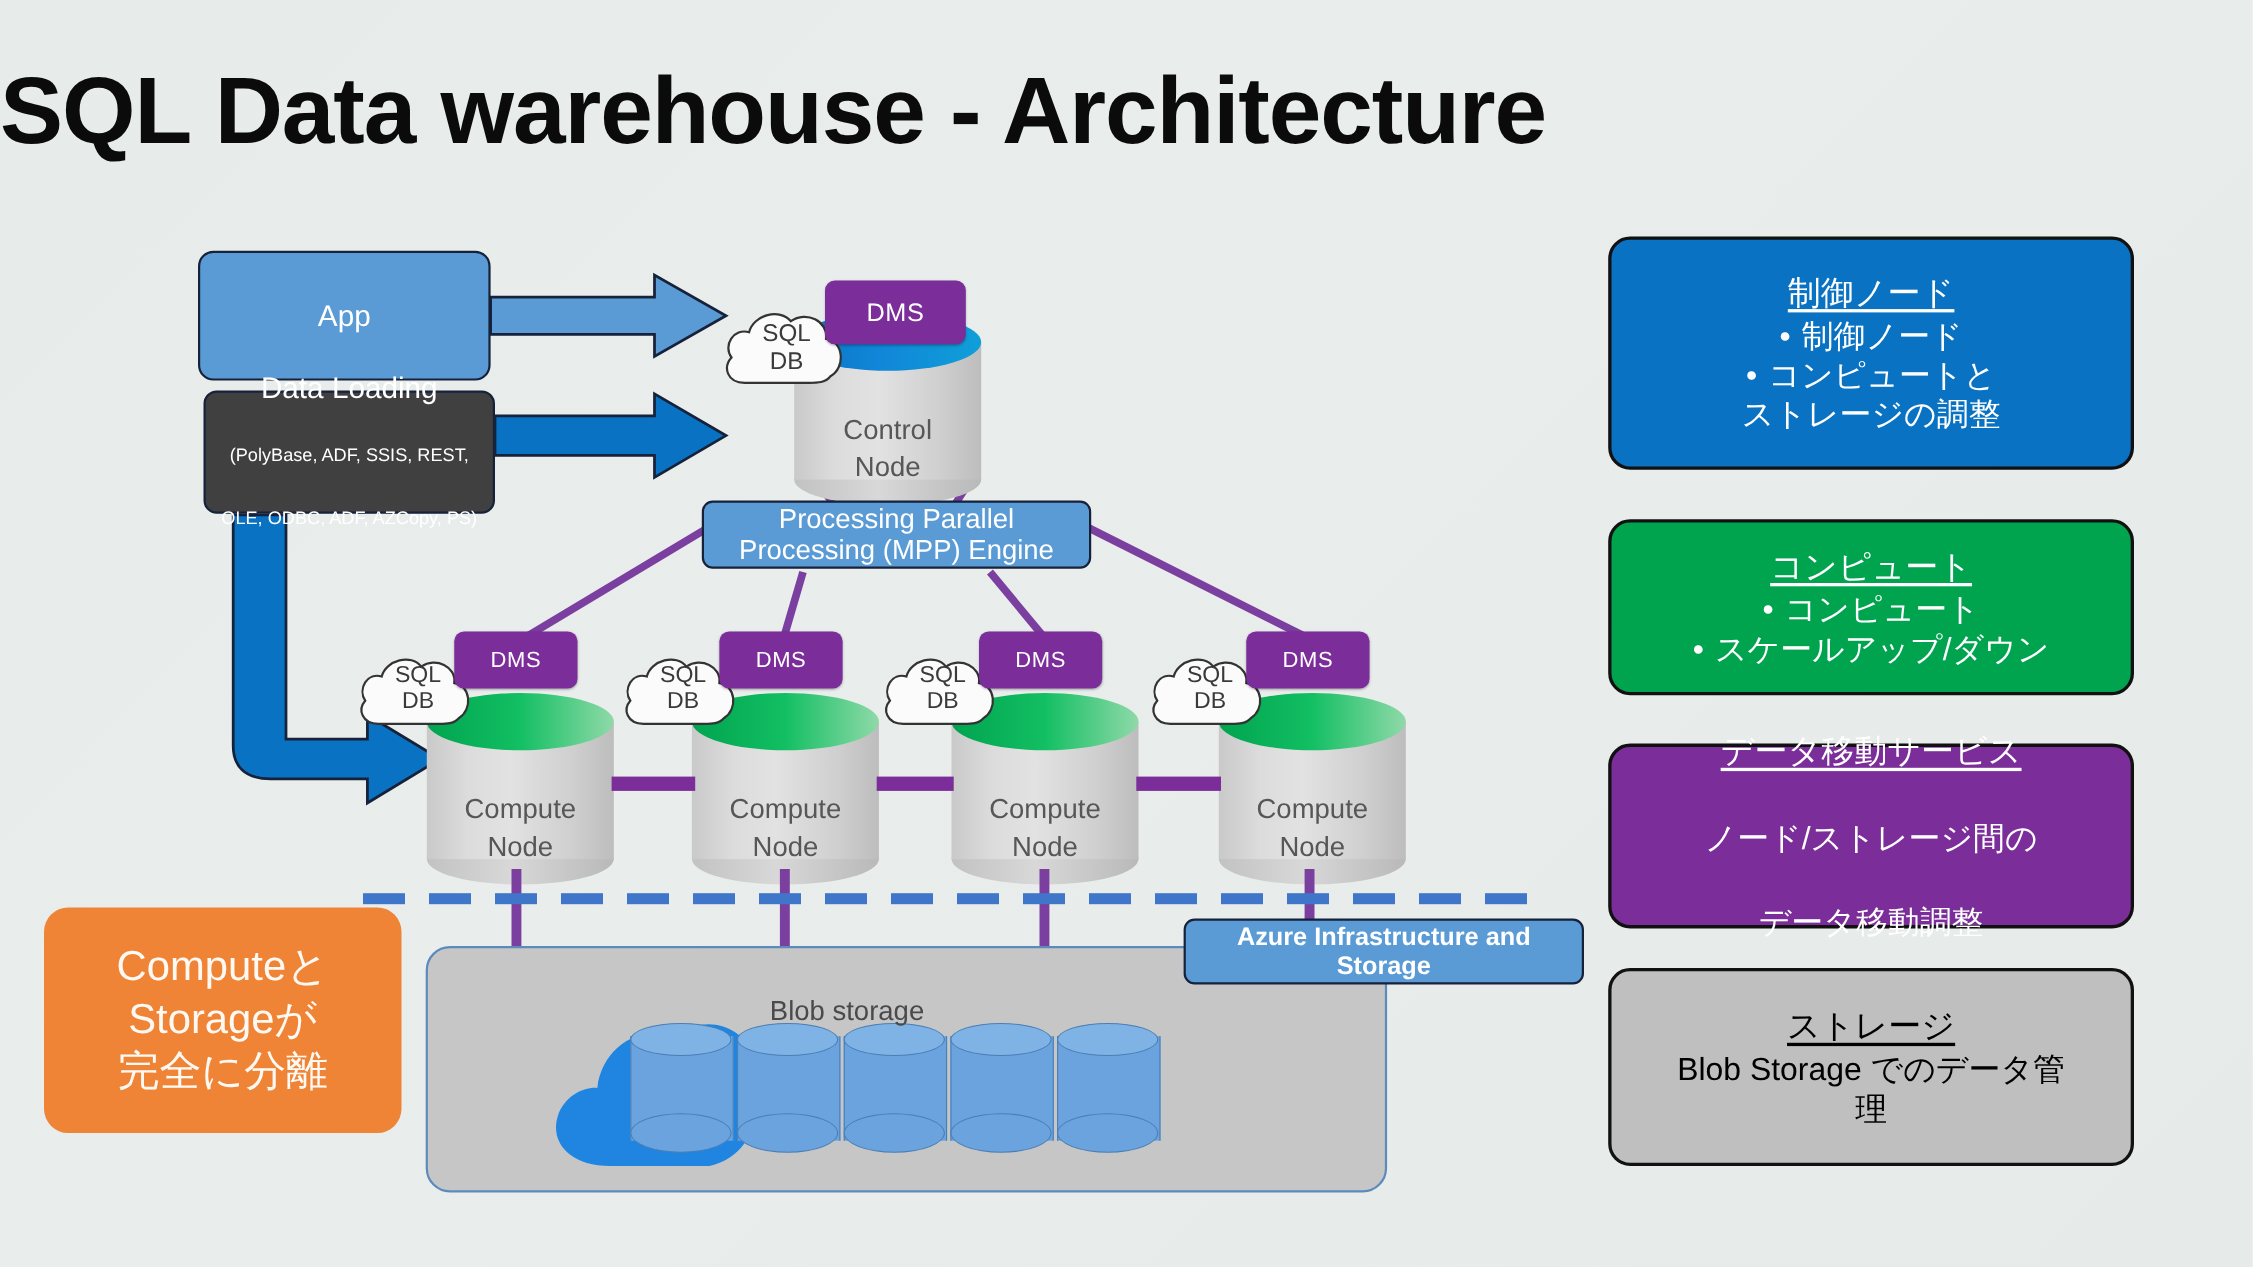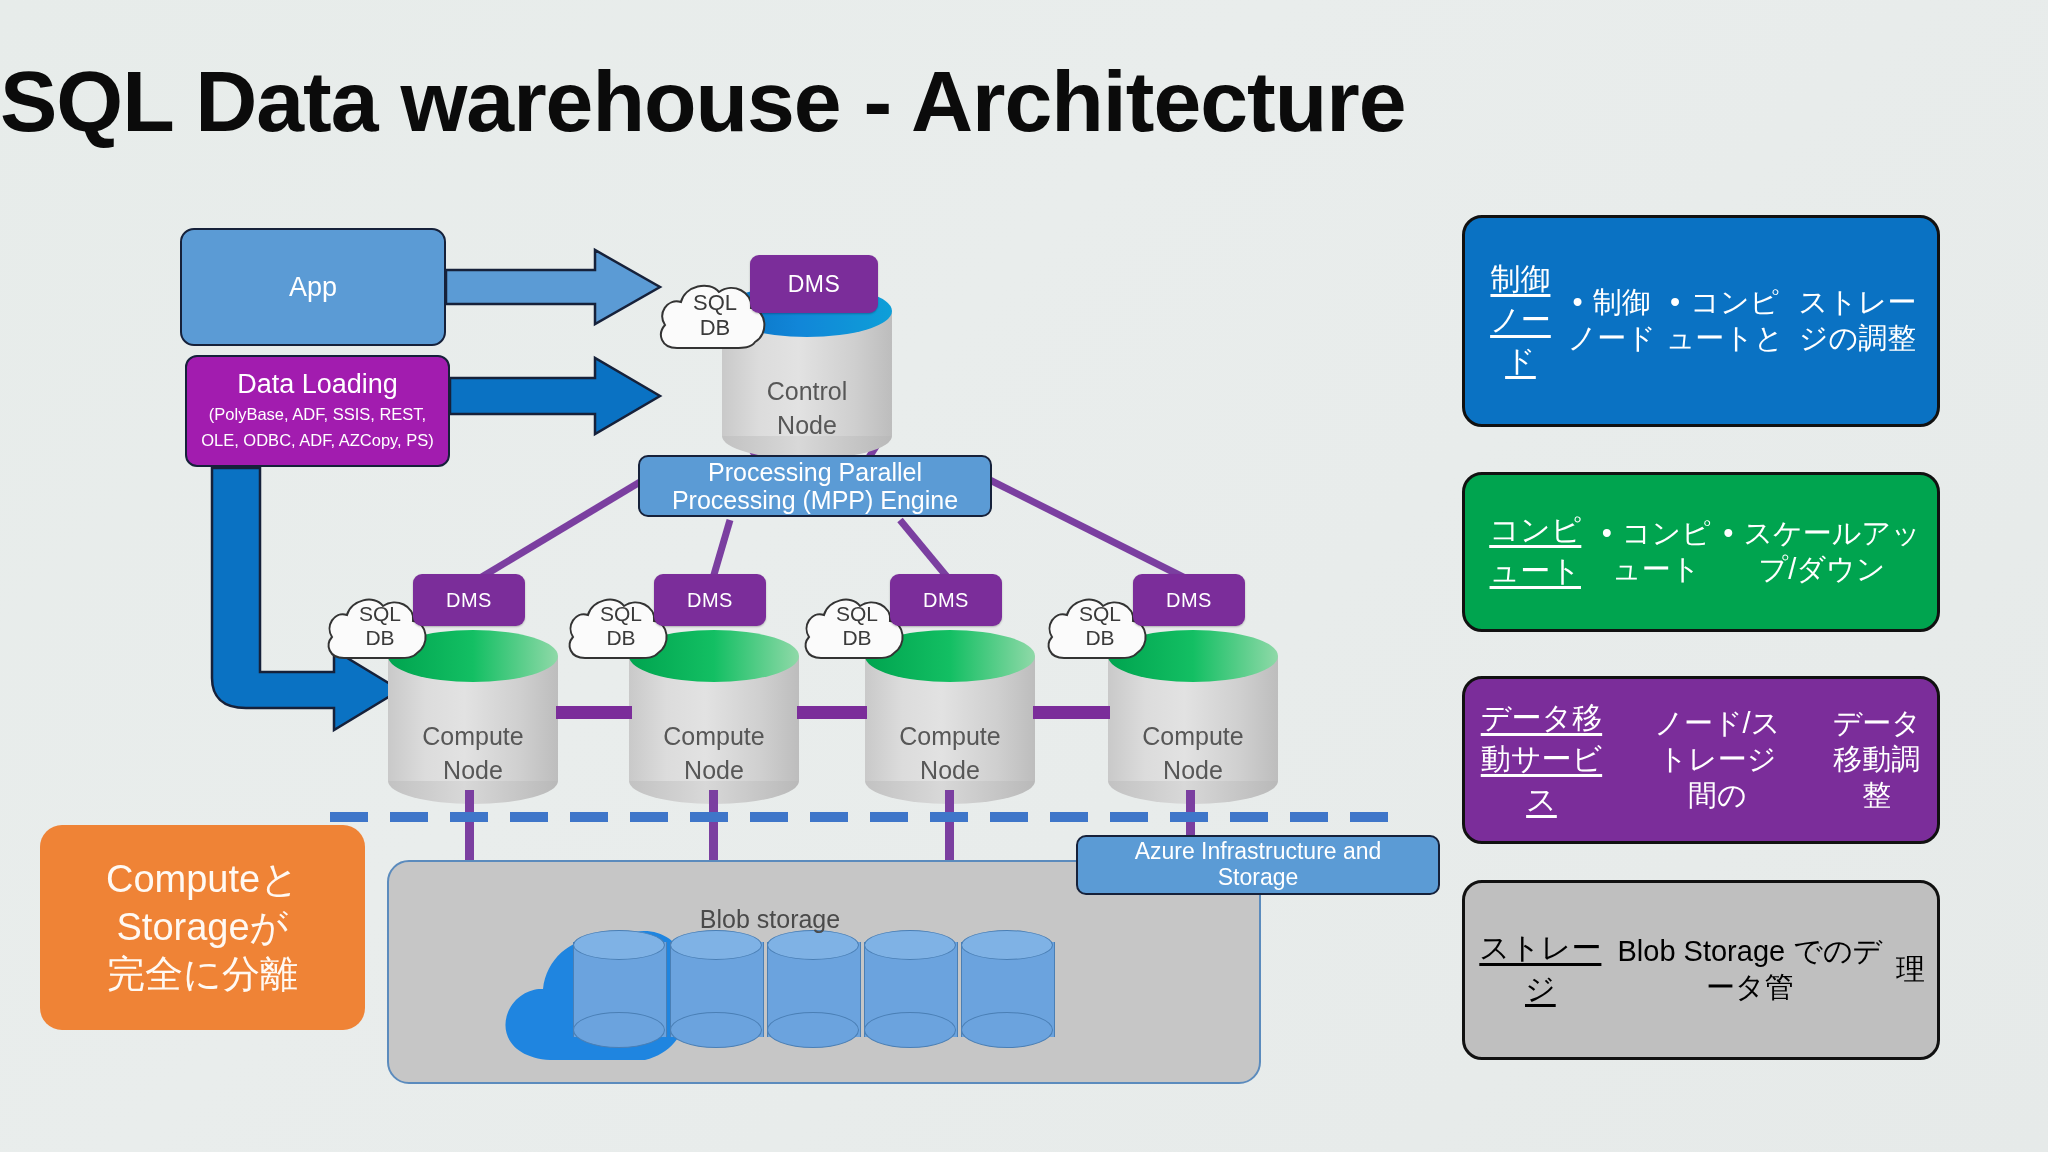--- a/index.html
+++ b/index.html
@@ -21,29 +21,29 @@
   }
 
   
   .rbox{
     box-sizing:border-box;border:2.5px solid #16213a;border-radius:14px;
     display:flex;flex-direction:column;align-items:center;justify-content:center;
     text-align:center;color:#fff;line-height:1.12;
   }
 
   #app-box{left:180px;top:228px;width:266px;height:118px;background:#5b9bd5;font-size:27px;justify-content:center;}
-  #dataload-box{left:185px;top:355px;width:265px;height:112px;background:#a21caf;
-                border-radius:12px;padding:4px 6px;}
+  #dataload-box{left:185px;top:355px;width:265px;height:112px;background:#404040;
+                border-radius:12px;padding:4px 6px;gap:31px;}
   #dataload-box .dl-title{font-size:27px;margin-bottom:3px;}
   #dataload-box .dl-sub{font-size:16.5px;line-height:1.55;}
 
   #mpp-box{left:638px;top:455px;width:354px;height:62px;background:#5b9bd5;
            font-size:25px;border-radius:10px;}
   #azure-box{left:1076px;top:835px;width:364px;height:60px;background:#5b9bd5;
-             font-size:23px;border-radius:10px;}
+             font-size:23px;border-radius:10px;font-weight:bold;}
   
   .cyl{position:absolute;}
   .cyl .body{
     position:absolute;left:0;width:100%;
     background:linear-gradient(to right,#c9c9c9 0%,#dcdcdc 22%,#e2e2e2 45%,#cfcfcf 78%,#bdbdbd 100%);
   }
   .cyl .bot{
     position:absolute;left:0;width:100%;border-radius:50%;
     background:linear-gradient(to right,#c2c2c2,#d8d8d8 45%,#b9b9b9);
   }
@@ -84,21 +84,21 @@
     color:#4a4a4a;font-size:25px;
   }
   .bcyl{position:absolute;}
   .bcyl .bb{position:absolute;left:0;width:100%;background:#6ba3de;border-left:1.5px solid #4a7fb5;border-right:1.5px solid #4a7fb5;}
   .bcyl .bt{position:absolute;left:0;width:100%;border-radius:50%;background:#7fb2e5;border:1.5px solid #4a7fb5;box-sizing:border-box;}
   .bcyl .bbm{position:absolute;left:0;width:100%;border-radius:50%;background:#6ba3de;border:1.5px solid #4a7fb5;box-sizing:border-box;}
 
   
   .legend{
     position:absolute;box-sizing:border-box;border:3px solid #111;border-radius:20px;
-    display:flex;align-items:center;justify-content:center;
+    display:flex;flex-direction:column;align-items:center;justify-content:center;
     text-align:center;color:#fff;padding:6px 12px;
   }
   .legend .lt{
     font-size:30px;text-decoration:underline;text-underline-offset:5px;margin-bottom:2px;
   }
   .legend .li{font-size:29px;line-height:1.24;}
   .legend .li .bul{margin-right:10px;}
 
   #lg-control{left:1462px;top:215px;width:478px;height:212px;background:#0a72c3;}
   #lg-compute{left:1462px;top:472px;width:478px;height:160px;background:#00a44f;}

